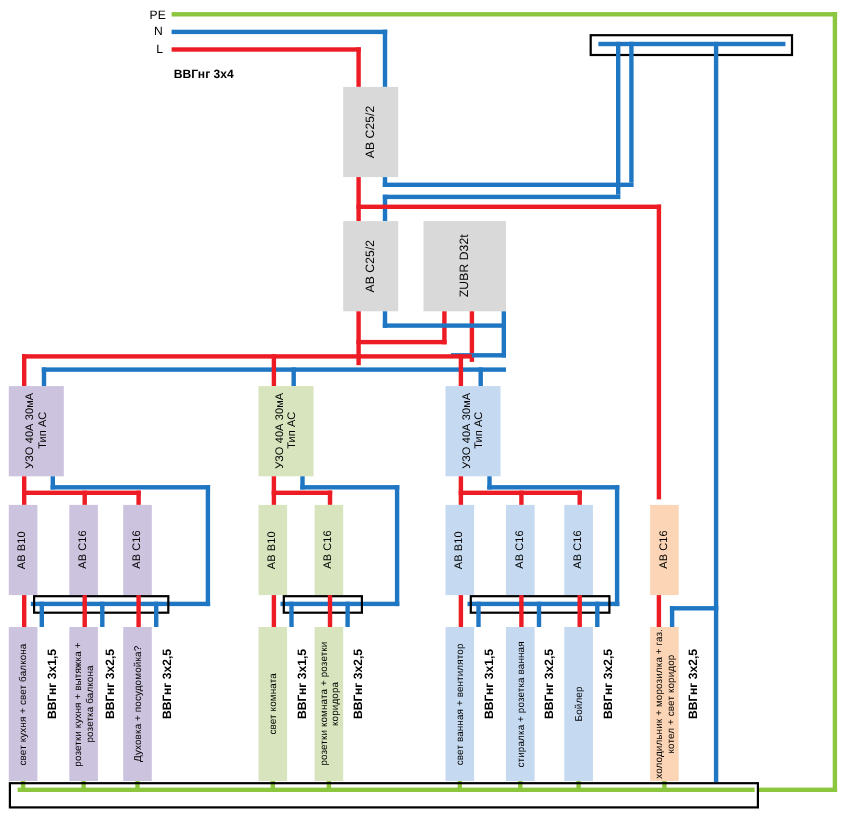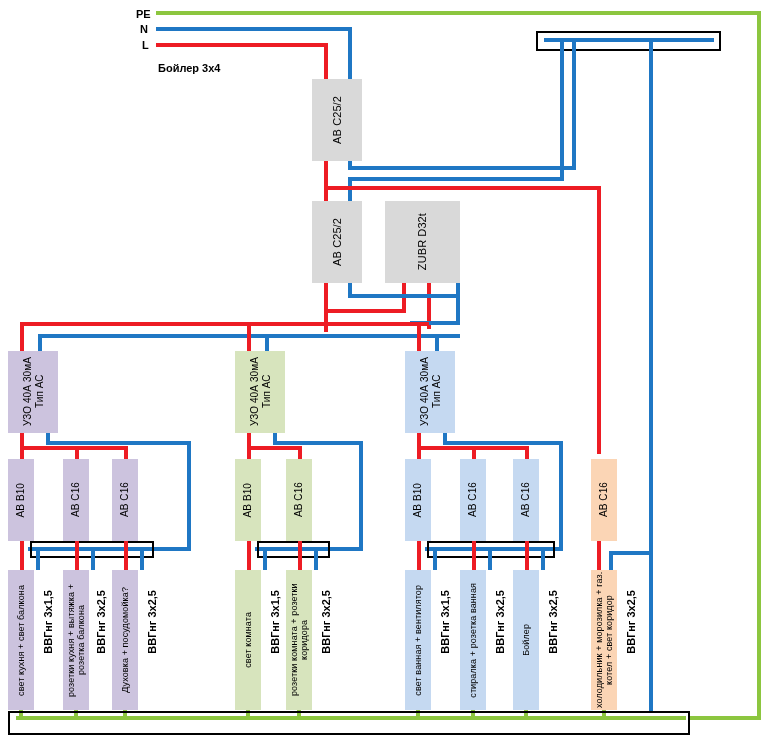--- a/index.html
+++ b/index.html
@@ -25,36 +25,36 @@
   .gray{background:#d9d9d9;}
   .lav {background:#ccc3de;}
   .grn {background:#d7e4bd;}
   .blu {background:#c5d9f1;}
   .org {background:#fbd5b5;}
 
   
   .bus{position:absolute;box-sizing:border-box;border:2px solid #000;background:transparent;}
 
   
-  .lbl{position:absolute;font-weight:bold;font-size:11px;color:#000;white-space:nowrap;}
+  .lbl{position:absolute;font-weight:normal;font-size:11px;color:#000;white-space:nowrap;}
   .cab{position:absolute;font-size:11px;font-weight:bold;color:#000;white-space:nowrap;}
   .vcab{
      position:absolute;font-size:11px;font-weight:bold;color:#000;
      writing-mode:vertical-rl;transform:rotate(180deg);white-space:nowrap;
   }
 </style>
 </head>
 <body>
 
 <div id="stage">
 
   <div class="lbl" style="left:136px;top:8px;">PE</div>
   <div class="lbl" style="left:140px;top:23px;">N</div>
   <div class="lbl" style="left:142px;top:39px;">L</div>
-  <div class="cab" style="left:158px;top:62px;">Бойлер 3х4</div>
+  <div class="cab" style="left:158px;top:62px;">ВВГнг 3х4</div>
 
   <div class="w wPE" style="left:156px;top:11px;width:605px;height:4px;"></div>
   <div class="w wPE" style="left:757px;top:11px;width:4px;height:709px;"></div>
   <div class="w wPE" style="left:690px;top:716px;width:71px;height:4px;"></div>
 
   <div class="w wN" style="left:156px;top:27px;width:196px;height:4px;"></div>
   <div class="w wN" style="left:348px;top:27px;width:4px;height:52px;"></div>
 
   <div class="w wL" style="left:156px;top:43px;width:172px;height:4px;"></div>
   <div class="w wL" style="left:324px;top:43px;width:4px;height:36px;"></div>

